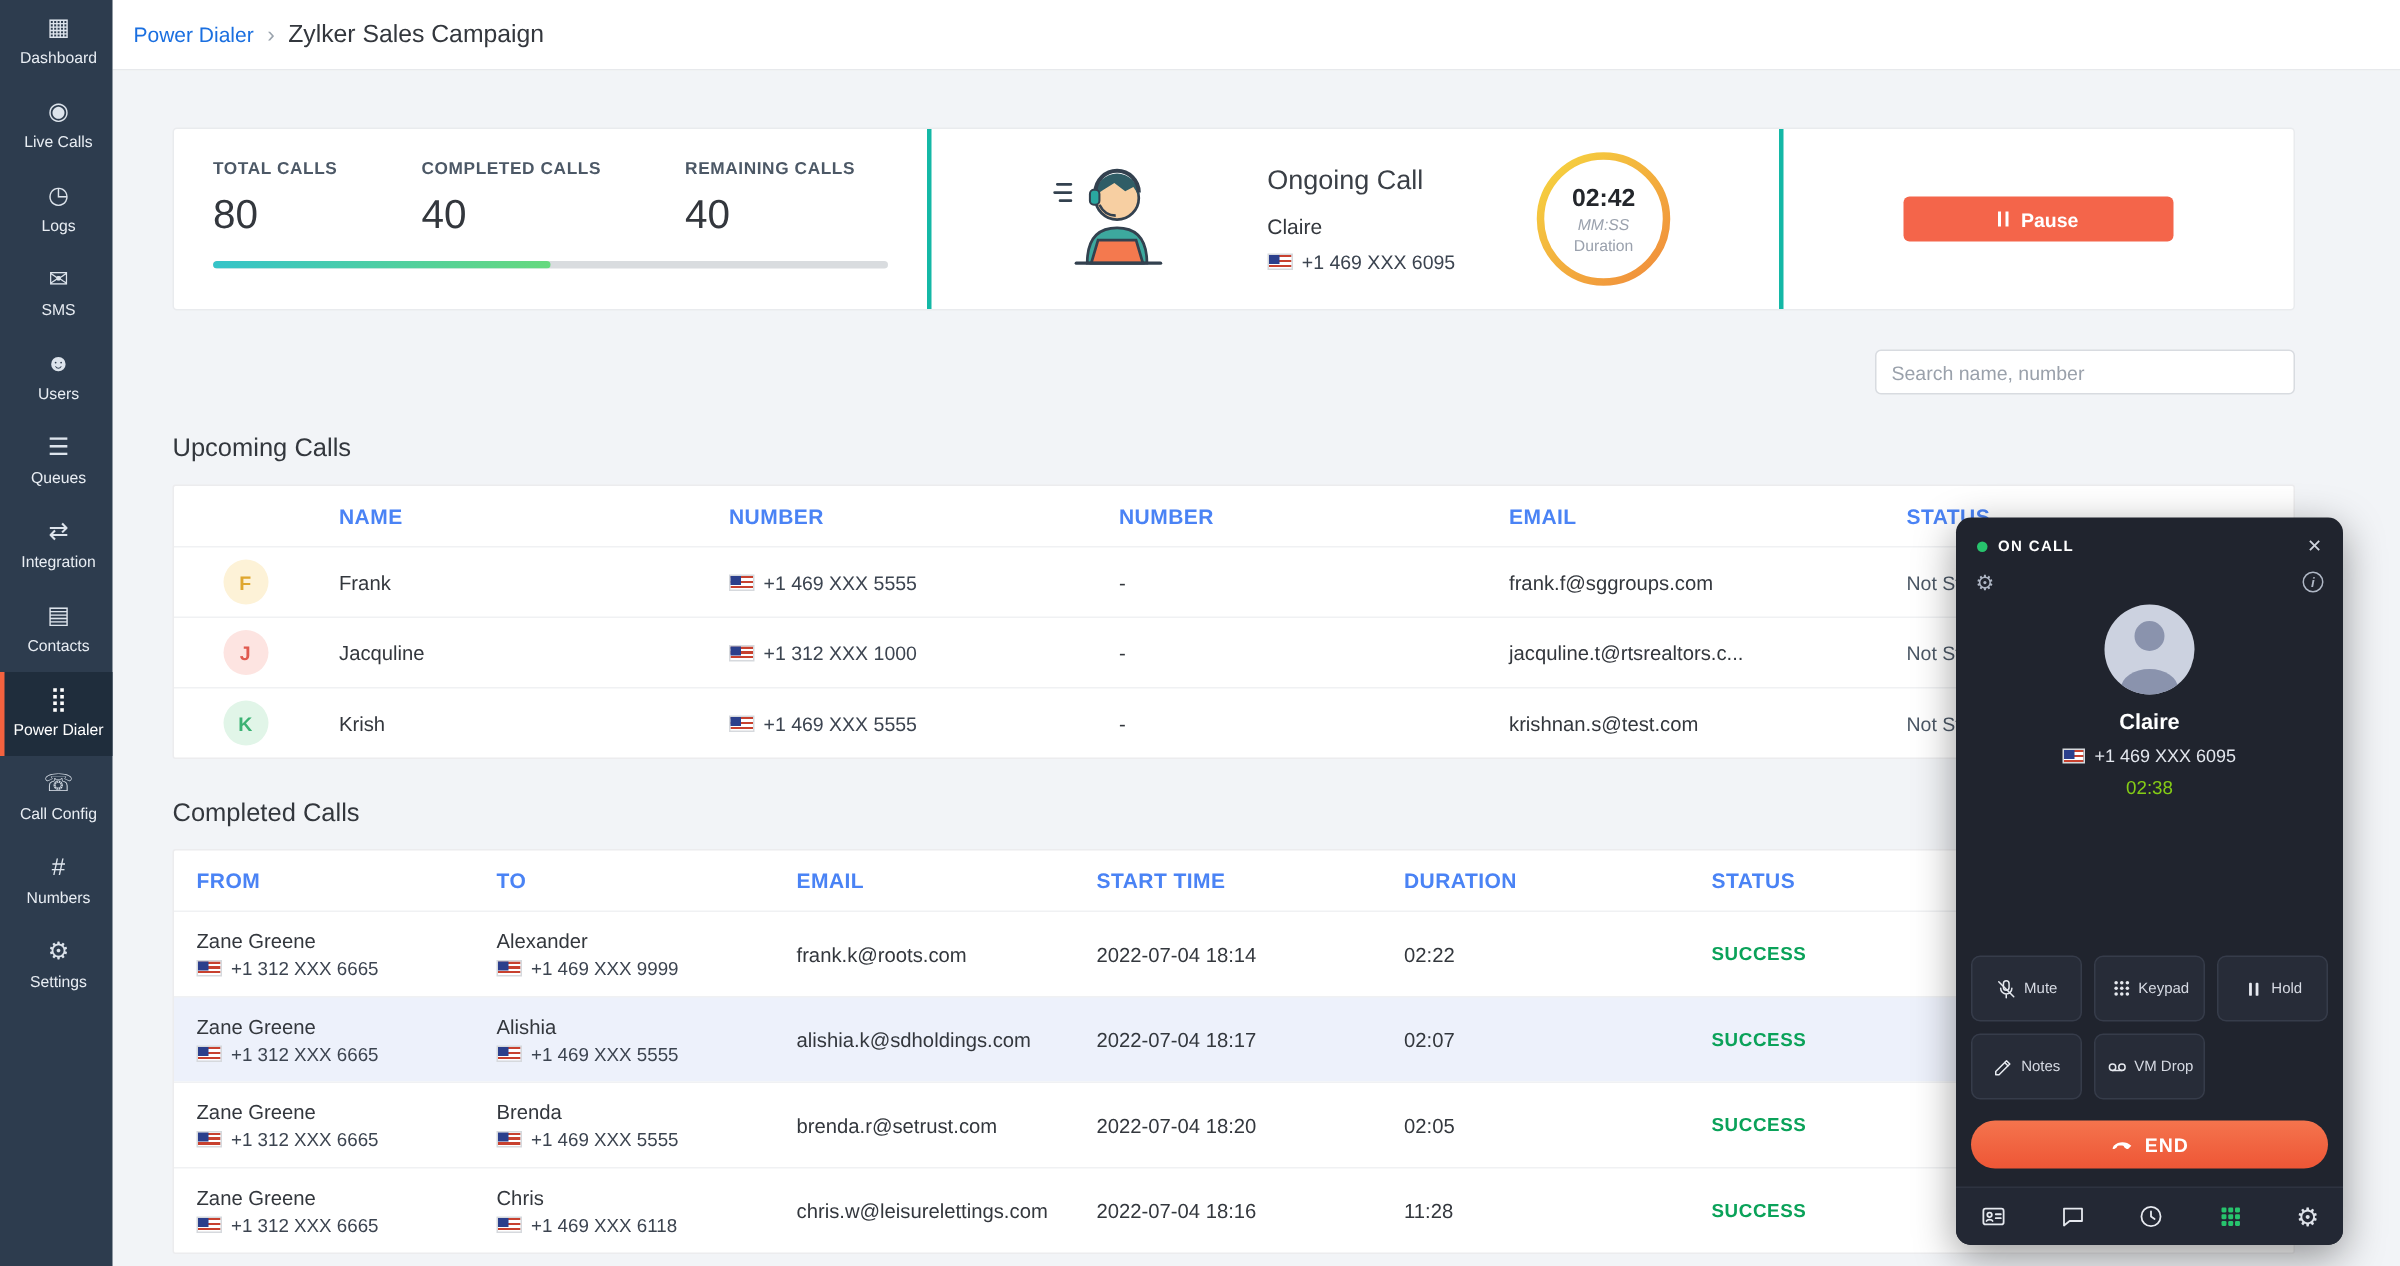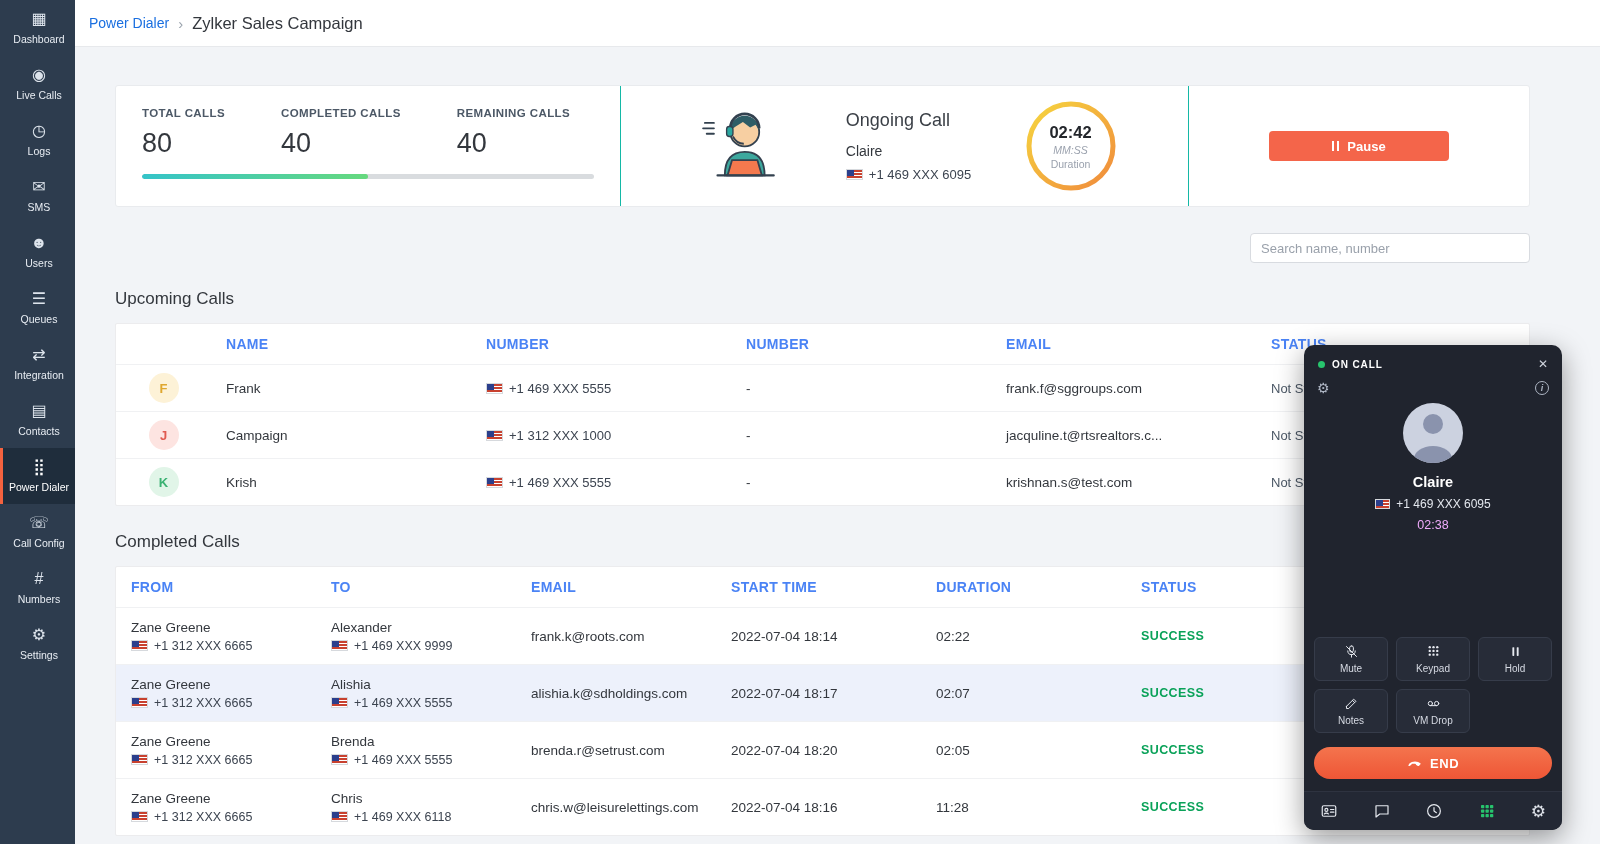--- a/index.html
+++ b/index.html
@@ -36,21 +36,21 @@
   .crumb-sep { color:#9aa3ad; font-size:15px; }
   .crumb-current { color:#33373d; font-size:16.5px; font-weight:500; }
 
   .content { padding:38px 70px 0 40px; }
 
   
   .cards {
     display:flex; background:#fff; border:1px solid #e9ebee; border-radius:3px;
     height:122px;
   }
-  .card-sec { border-right:1px solid #14b8a6; }
+  .card-sec { border-right:3px solid #14b8a6; }
   .card-sec:last-child { border-right:none; }
   .card-stats { flex:0 0 505px; padding:21px 26px 0; }
   .stats-row { display:flex; gap:56px; }
   .stat-label { font-size:11.5px; font-weight:bold; color:#4c5866; letter-spacing:.4px; }
   .stat-value { font-size:27px; color:#33373d; margin-top:9px; }
   .progress {
     margin-top:15px; height:5px; border-radius:3px; background:#d9dcdf; overflow:hidden;
   }
   .progress-fill { height:100%; border-radius:3px; background:linear-gradient(90deg,#35c4c9,#66d97e); }
 
@@ -143,26 +143,26 @@
     content:""; position:absolute; top:11px; left:50%; transform:translateX(-50%);
     width:20px; height:20px; border-radius:50%; background:#8a93ad;
   }
   .w-avatar::after {
     content:""; position:absolute; bottom:-9px; left:50%; transform:translateX(-50%);
     width:38px; height:26px; border-radius:50% 50% 0 0; background:#8a93ad;
   }
   .w-name { font-size:14.5px; font-weight:bold; color:#fff; margin-top:11px; }
   .w-number { font-size:12px; color:#e3e7ee; margin-top:7px; display:flex; align-items:center; justify-content:center; gap:6px; }
   .w-number .flag { width:15px; height:10px; flex:0 0 15px; }
-  .w-timer { font-size:12.5px; color:#f0abfc; margin-top:7px; }
+  .w-timer { font-size:12.5px; color:#84cc16; margin-top:7px; }
   .w-spacer { flex:1; }
   .w-btn-grid { padding:0 10px; display:grid; grid-template-columns:repeat(3,1fr); gap:8px; }
   .w-btn {
     background:#272c38; border:1px solid #363c4a; border-radius:6px; height:44px;
-    display:flex; flex-direction:column; align-items:center; justify-content:center; gap:4px;
+    display:flex; align-items:center; justify-content:center; gap:4px;
     font-size:10px; color:#d6dae3; cursor:pointer;
   }
   .w-btn svg { display:block; }
   .w-end {
     margin:14px 10px 12px; height:32px; border-radius:16px;
     background:linear-gradient(180deg,#f4744d,#ee5636);
     display:flex; align-items:center; justify-content:center; gap:7px;
     font-size:13px; font-weight:bold; color:#fff; letter-spacing:.6px; cursor:pointer;
   }
   .w-bottombar {
@@ -333,21 +333,21 @@
           </div>
         <div class="td">-</div>
         <div class="td">frank.f@sggroups.com</div>
         <div class="td td-status">Not Started</div>
       </div>
 
       <div class="trow up-row up-grid">
         <div class="avatar-cell">
             <span class="up-avatar" style="background: rgb(253, 228, 225); color: rgb(224, 90, 80);">J</span>
           </div>
-        <div class="td">Campaign</div>
+        <div class="td">Jacquline</div>
         <div class="td td-num">
             <span class="flag"></span>
             <span>+1 312 XXX 1000</span>
           </div>
         <div class="td">-</div>
         <div class="td">jacquline.t@rtsrealtors.c...</div>
         <div class="td td-status">Not Started</div>
       </div>
 
       <div class="trow up-row up-grid">

